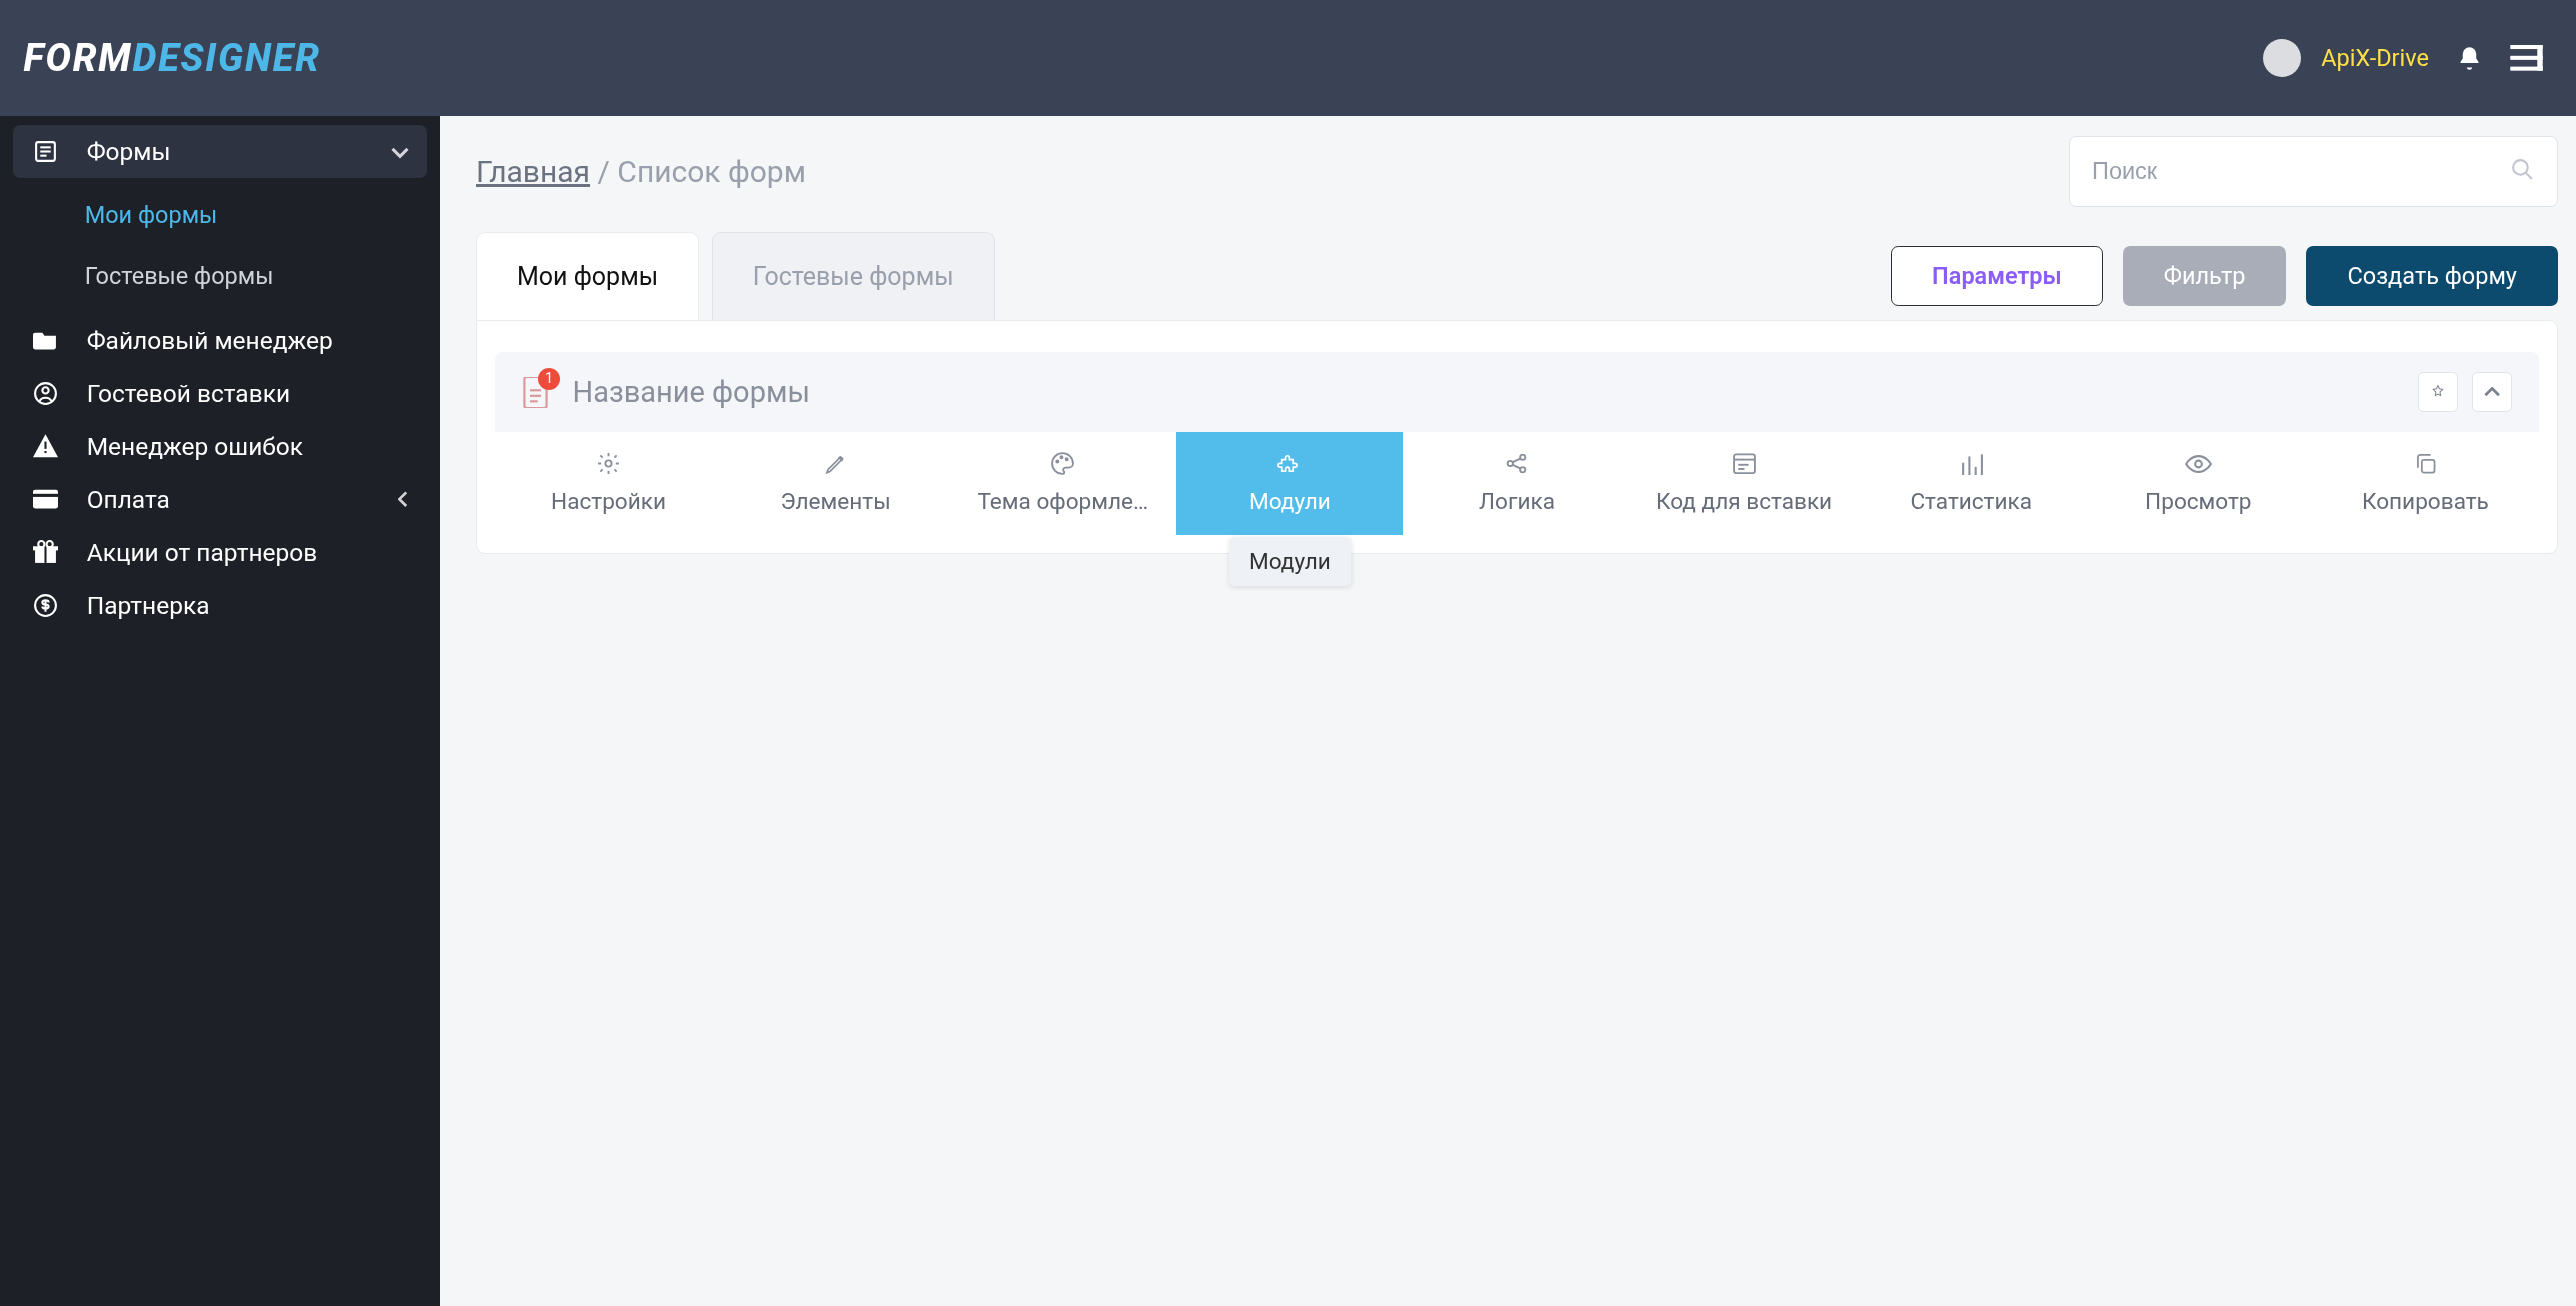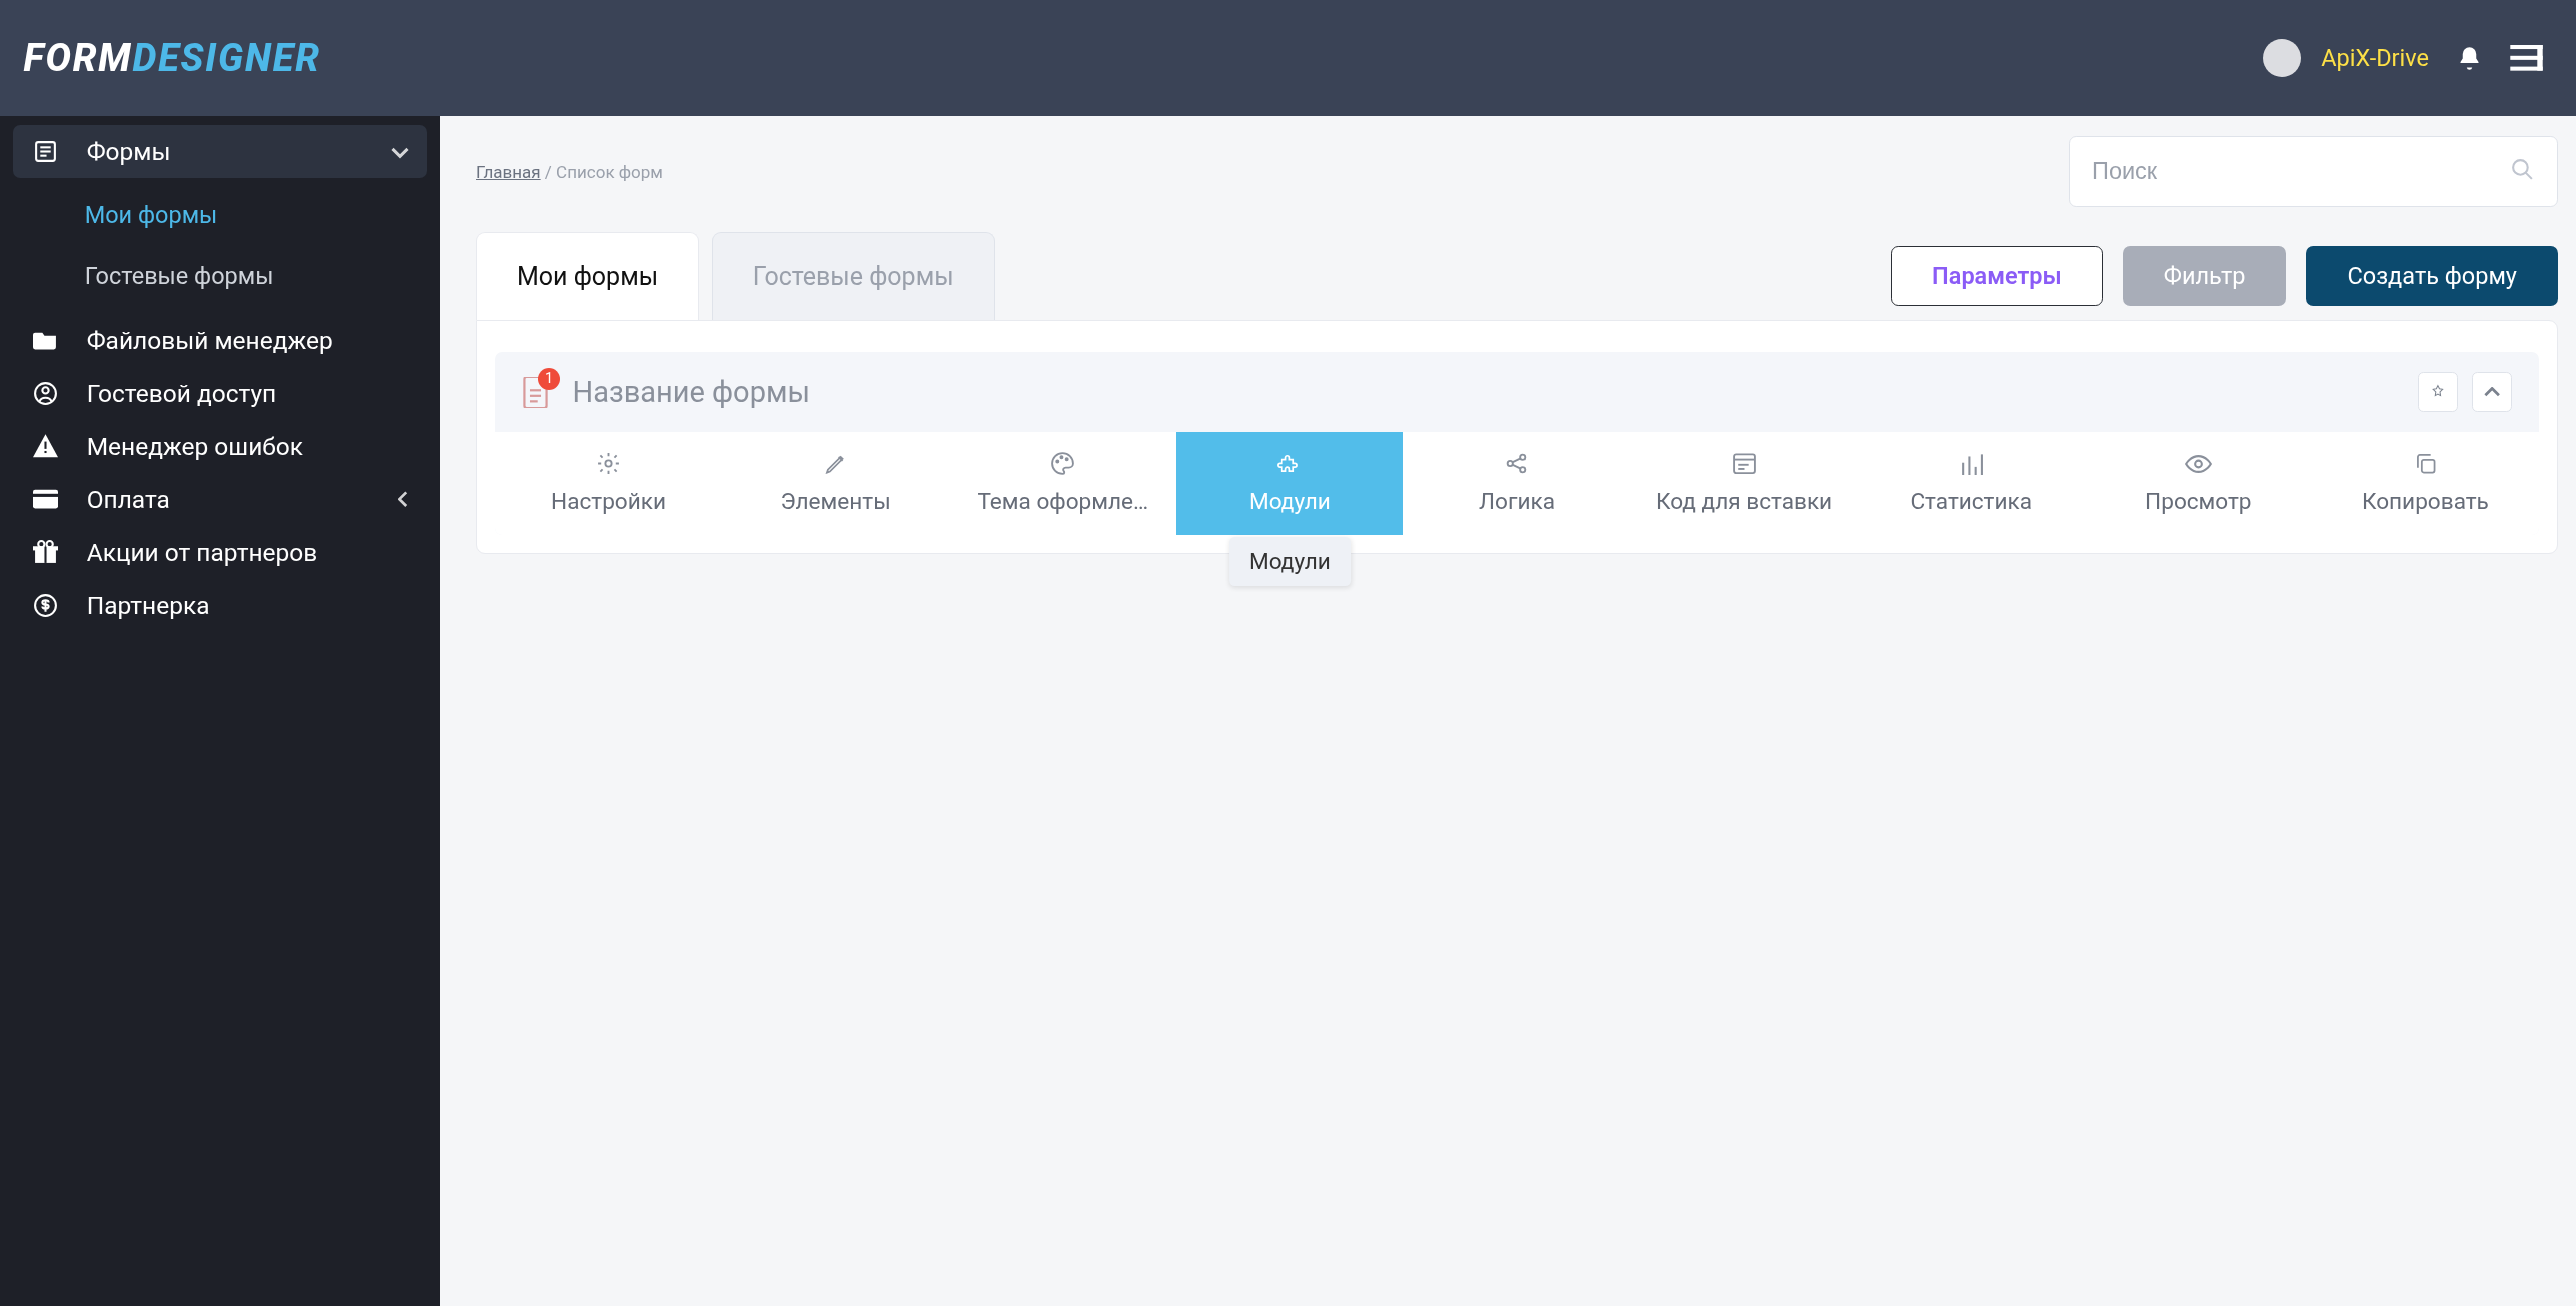--- a/index.html
+++ b/index.html
@@ -24,21 +24,21 @@
 .side-item .chev { margin-left: auto; opacity: 0.8; }
 .side-item .ico { width: 29px; height: 29px; display: flex; align-items: center; justify-content: center; }
 .sub-items { padding: 7.2px 0 7.2px 0; }
 .sub-item { padding: 16.3px 18px 16.3px 72px; font-size: 23.5px; color: #cfd3da; cursor: pointer; }
 .sub-item.active { color: #4db8e8; }
 
 
 .main { flex: 1; background: #f5f6f8; padding: 20px 0 0 0; position: relative; }
 .main-inner { padding: 0 18px 0 36px; }
 .crumbs-row { display: flex; align-items: center; justify-content: space-between; gap: 18px; }
-.crumbs { font-size: 17px; color: #9aa0ab; }
+.crumbs { font-size: 30px; color: #9aa0ab; }
 .crumbs a { color: #6b7280; text-decoration: underline; }
 .search-wrap { width: 489px; height: 71px; background: #fff; border: 0.9px solid #dfe3ea; border-radius: 7.2px; display: flex; align-items: center; padding: 0 22px; gap: 12px; }
 .search-wrap input { flex: 1; border: none; outline: none; font-size: 23.5px; color: #444; background: transparent; }
 .search-wrap input::placeholder { color: #9aa0ab; }
 .search-ico { color: #c0c5cf; }
 
 
 .tabs-row { display: flex; align-items: center; justify-content: space-between; margin-top: 25px; }
 .tabs { display: flex; gap: 12.7px; }
 .tab { padding: 29px 40px; background: #fff; border: 0.9px solid #dfe3ea; border-bottom: none; border-radius: 9px 9px 0 0; font-size: 25px; color: #9aa0ab; cursor: pointer; }
@@ -133,21 +133,21 @@
     </div>
 
     <div class="side-item">
       <span class="ico">
           <svg width="25" height="25" viewBox="0 0 24 24" fill="none" stroke="#fff" stroke-width="2">
             <circle cx="12" cy="12" r="10"></circle>
             <circle cx="12" cy="9" r="3"></circle>
             <path d="M6 20c1-3 4-4 6-4s5 1 6 4"></path>
           </svg>
         </span>
-      <span>Гостевой доступ</span>
+      <span>Гостевой вставки</span>
     </div>
 
     <div class="side-item">
       <span class="ico">
           <svg width="25" height="23.5" viewBox="0 0 24 22" fill="#fff">
             <path d="M12 0 L24 22 H0 Z"></path>
             <rect x="11" y="7" width="2" height="7" fill="#1e2028"></rect>
             <rect x="11" y="16" width="2" height="2" fill="#1e2028"></rect>
           </svg>
         </span>

